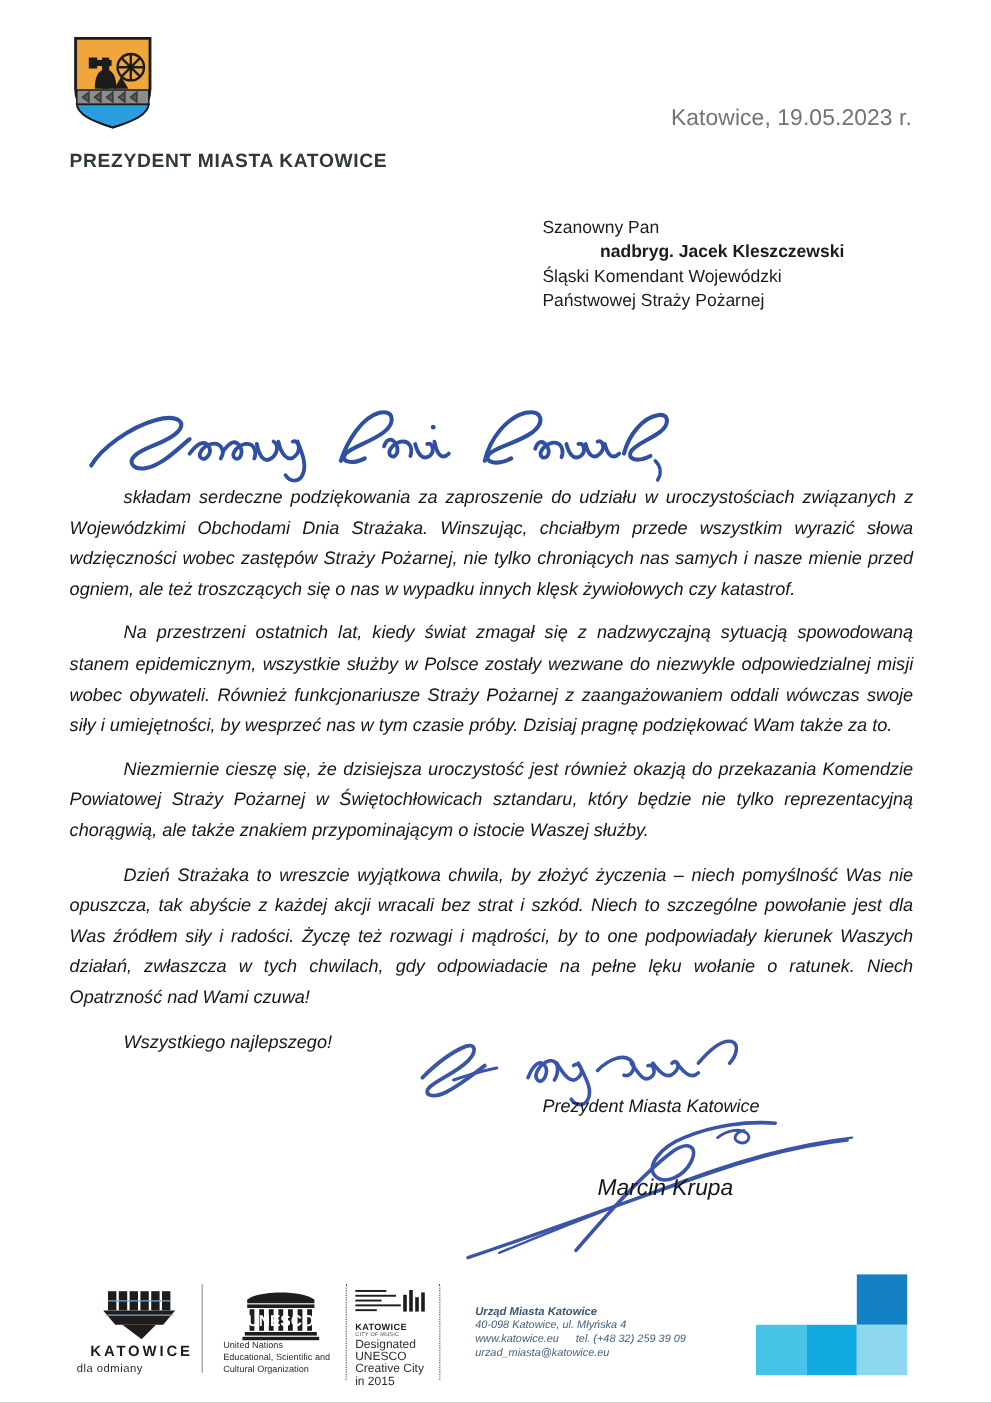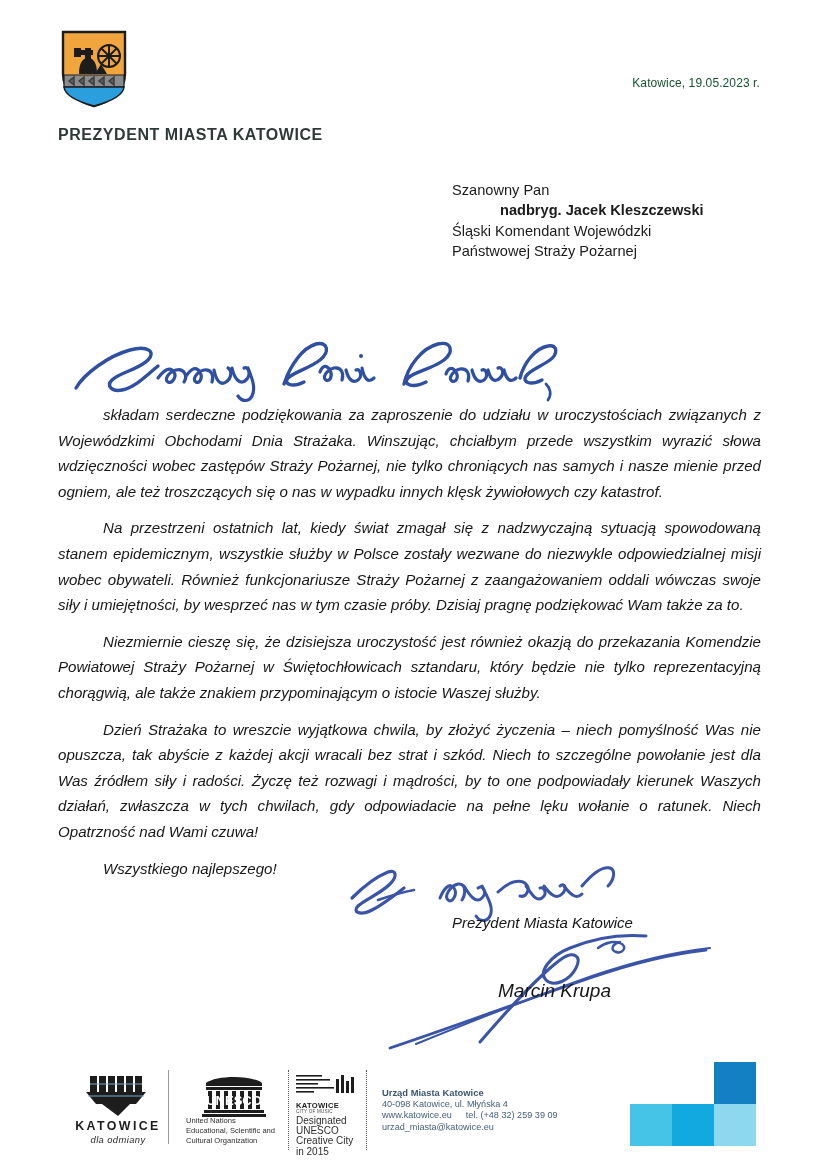--- a/index.html
+++ b/index.html
@@ -22,24 +22,24 @@
   .crest {
     position: absolute;
     left: 61px;
     top: 30px;
     width: 66px;
     height: 78px;
   }
   .date-line {
     position: absolute;
     right: 66px;
-    top: 76px;
-    font-size: 12px;
+    top: 88px;
+    font-size: 19px;
     letter-spacing: 0.1px;
-    color: #14532d;
+    color: #737373;
     white-space: nowrap;
   }
   .office-title {
     position: absolute;
     left: 58px;
     top: 126px;
     font-size: 16px;
     font-weight: bold;
     letter-spacing: 0.55px;
     color: #2f3a38;
@@ -132,23 +132,22 @@
     font-size: 12.4px;
     font-weight: bold;
     letter-spacing: 2.4px;
     color: #1d1d1d;
   }
   .kat-logo .kat-tag {
     position: absolute;
     left: 0;
     top: 60px;
     width: 108px;
-    text-align: center;
+    text-align: left;
     font-size: 9.4px;
-    font-style: italic;
     letter-spacing: 0.4px;
     color: #2b2b2b;
   }
   .divider-v {
     position: absolute;
     width: 1px;
     background: #9a9a9a;
   }
   .divider-dot {
     position: absolute;
@@ -201,25 +200,26 @@
   .creative-sub {
     position: absolute;
     left: 296px;
     top: 1109px;
     font-size: 4.6px;
     letter-spacing: 0.2px;
     color: #4a4a4a;
   }
   .addr-block {
     position: absolute;
-    left: 382px;
+    left: 396px;
     top: 1087px;
     font-size: 9.1px;
     line-height: 11.6px;
     color: #46607a;
+    font-style: italic;
   }
   .addr-block .addr-name {
     font-weight: bold;
     color: #3d566f;
     font-size: 9.4px;
   }
   .addr-block .addr-row { white-space: nowrap; }
   .addr-block .addr-gap { display: inline-block; width: 9px; }
 
   .mosaic {

